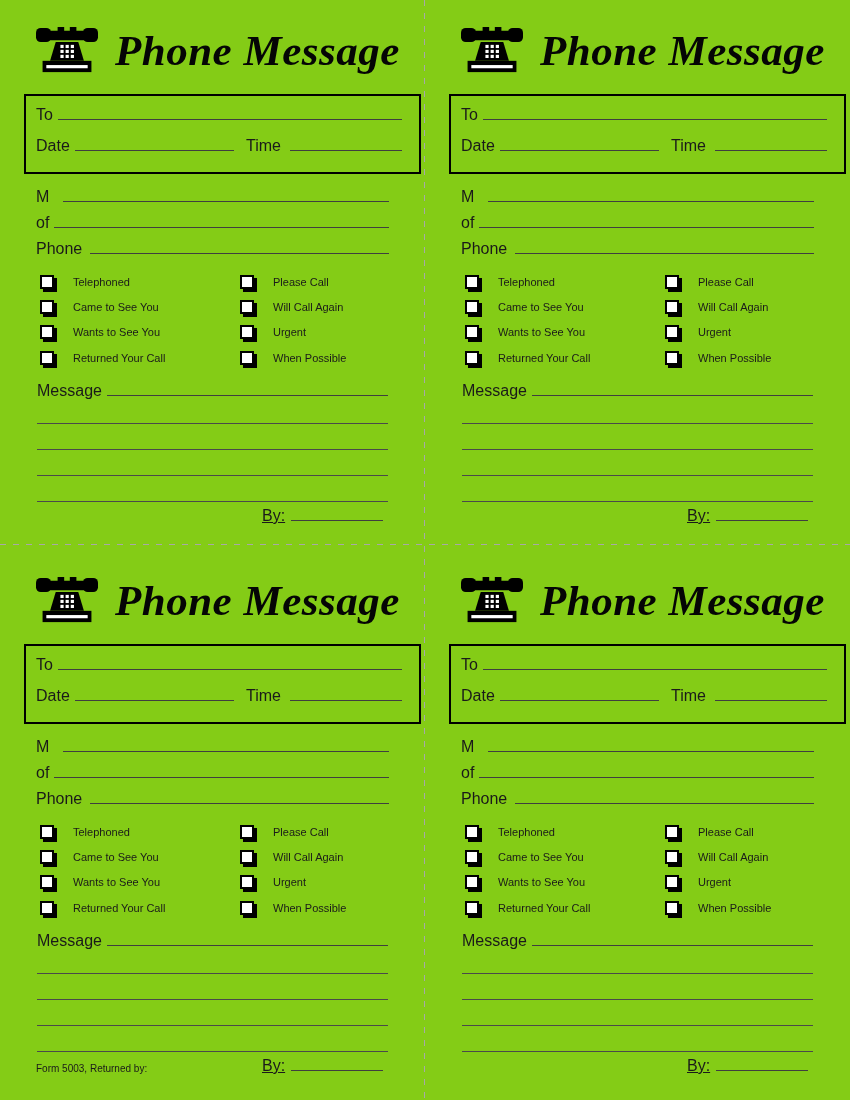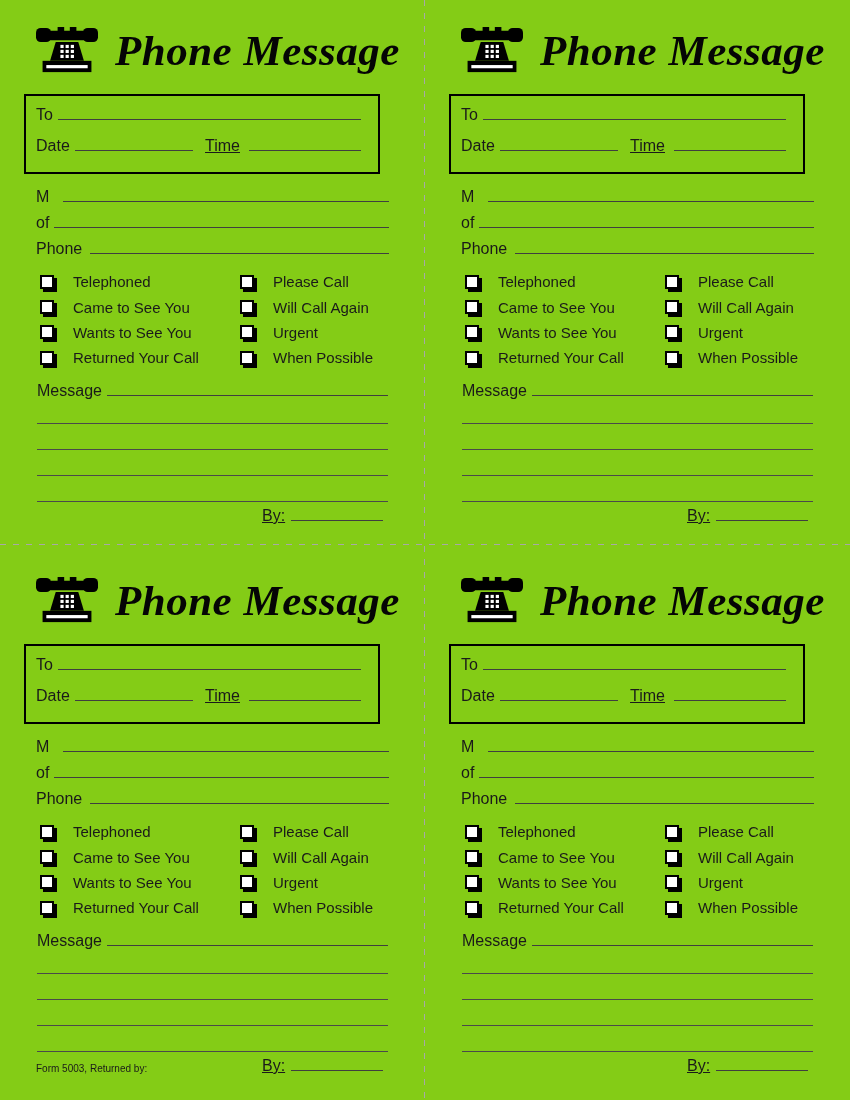--- a/index.html
+++ b/index.html
@@ -20,42 +20,42 @@
 
   .slip{position:relative;width:425px;height:550px;}
 
   
   .hdr{position:absolute;left:36px;top:22px;height:56px;display:flex;align-items:center;gap:17px;}
   .phone-svg{display:block;}
   .title{font-family:"Liberation Serif","DejaVu Serif",serif;font-style:italic;font-weight:600;
          font-size:43px;line-height:1;color:#050505;letter-spacing:.5px;white-space:nowrap;}
 
   
-  .tobox{position:absolute;left:24px;top:94px;width:356px;height:80px;border:2px solid #000;
+  .tobox{position:absolute;left:24px;top:94px;width:397px;height:80px;border:2px solid #000;
          box-sizing:border-box;padding:10px 17px 0 10px;}
   .brow{display:flex;align-items:baseline;height:31px;}
   .lbl{font-size:16px;color:#1a1a1a;white-space:nowrap;}
   .line{display:inline-block;border-bottom:1px solid #3f3f3f;height:13px;}
   .flex{flex:1 1 auto;}
   .ml{margin-left:5px;}
   .dateline{margin-right:12px;}
-  .timelbl{margin-right:9px;text-decoration:underline;}
+  .timelbl{margin-right:9px;}
   .timeline{width:112px;}
 
   
   .fields{position:absolute;left:36px;top:188px;width:353px;}
   .frow{display:flex;align-items:baseline;height:26px;}
 
   
   .cbgrid{position:absolute;left:40px;top:269px;width:352px;
           display:grid;grid-template-columns:200px 1fr;}
   .cbitem{display:flex;align-items:center;height:25.4px;gap:19px;}
   .cb{flex:0 0 auto;width:10px;height:10px;background:#fff;border:2px solid #000;
       box-shadow:3px 3px 0 0 #000;}
-  .cblbl{font-size:15px;white-space:nowrap;}
+  .cblbl{font-size:11px;white-space:nowrap;}
 
   
   .msg{position:absolute;left:37px;top:382px;width:351px;}
   .msg .frow{height:16px;}
   .mline{height:25px;border-bottom:1px solid #4a4a4a;}
 
   
   .byrow{position:absolute;left:262px;top:507px;display:flex;align-items:baseline;text-decoration:underline;}
   .byrow .lbl{font-size:16px;}
   .byline{width:92px;margin-left:6px;}

